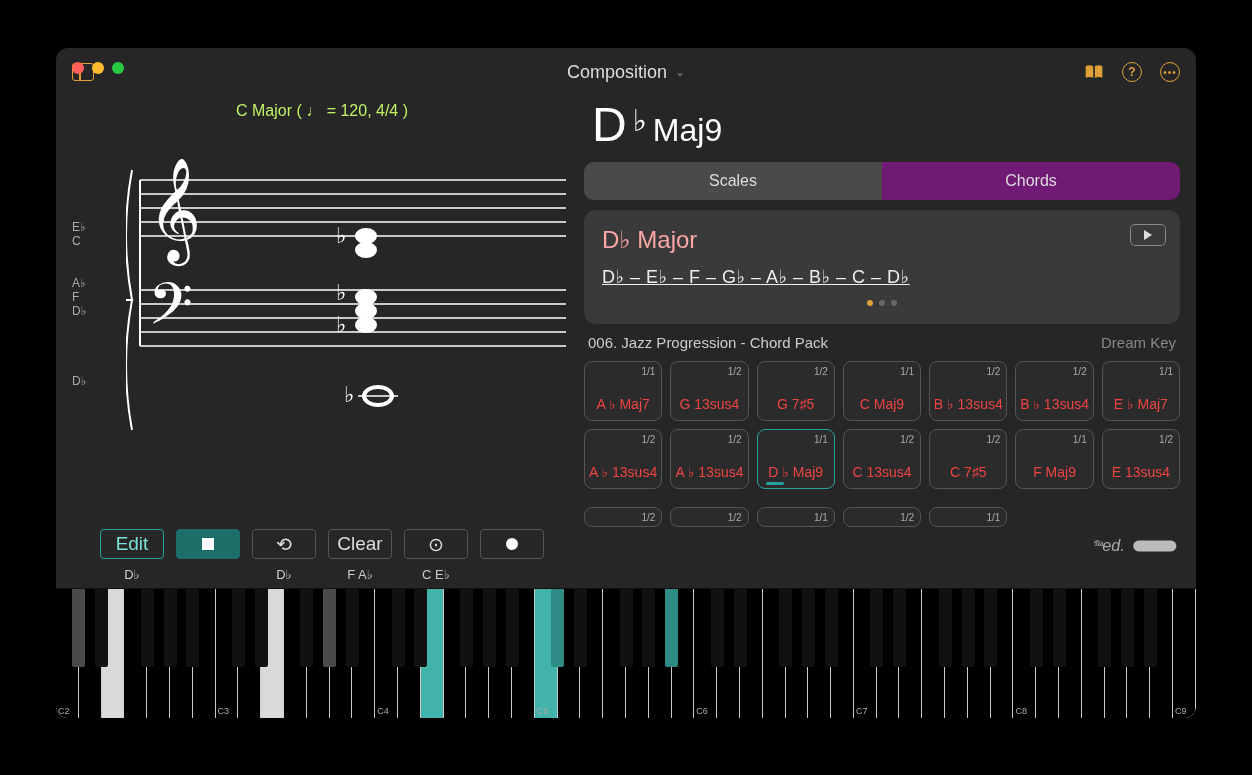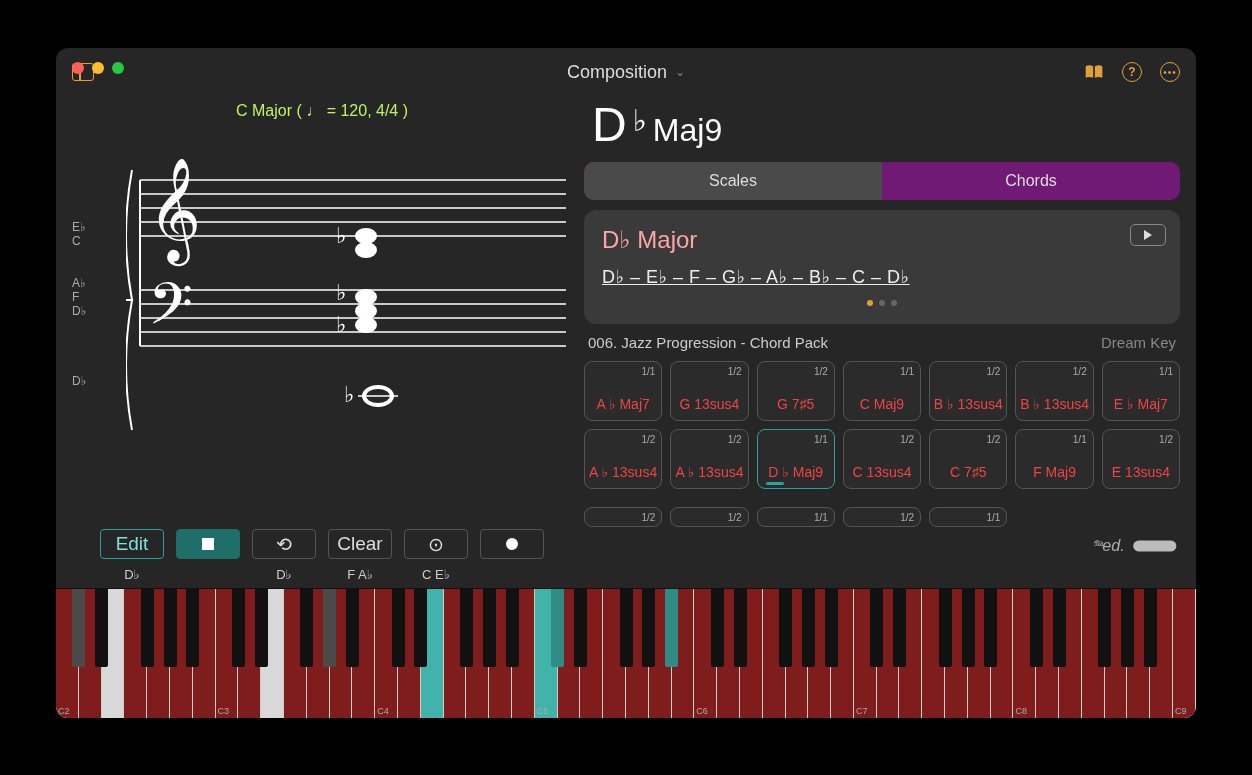--- a/index.html
+++ b/index.html
@@ -65,21 +65,21 @@
   .ccard.selected{ border-color:#25a39c; border-width:1.5px;}
   .ccard .dur{ position:absolute; top:4px; right:6px; color:#aaa; font-size:10px;}
   .ccard .lbl{ position:absolute; bottom:8px; left:0; right:0; text-align:center; color:#ef4444; font-size:14px;}
   .ccard .bar{ position:absolute; bottom:3px; left:8px; width:18px; height:3px; background:#25a39c; border-radius:2px;}
   .ccard.truncated{ height:20px; }
   .pedal{ align-self:flex-end; margin-top:-4px;margin-left:44px; }
   .pedal svg{ width:90px; height:26px; }
   
   .piano{ height:130px; background:#fff; position:relative; border-top:1px solid #111;}
   .white-keys{ position:absolute; inset:0; display:flex;}
-  .wkey{ flex:1; border-right:1px solid #ccc; background:#7f1d1d; position:relative; cursor:pointer;}
+  .wkey{ flex:1; border-right:1px solid #ccc; background:#000000; position:relative; cursor:pointer;}
   .wkey.pressed{ background:#41b3aa; }
   .wkey.dim{ background:#d9d9d9; }
   .wkey .oct{ position:absolute; bottom:2px; left:2px; font-size:9px; color:#aaa;}
   .black-keys{position:absolute; inset:0; pointer-events:none;}
   .bkey{ position:absolute; top:0; width:13px; height:78px; background:#111; border-radius:0 0 2px 2px; pointer-events:auto; cursor:pointer;}
   .bkey.dim{ background:#4a4a4a;}
   .bkey.pressed{ background:#2e8c84;}
 </style>
 </head>
 <body>

